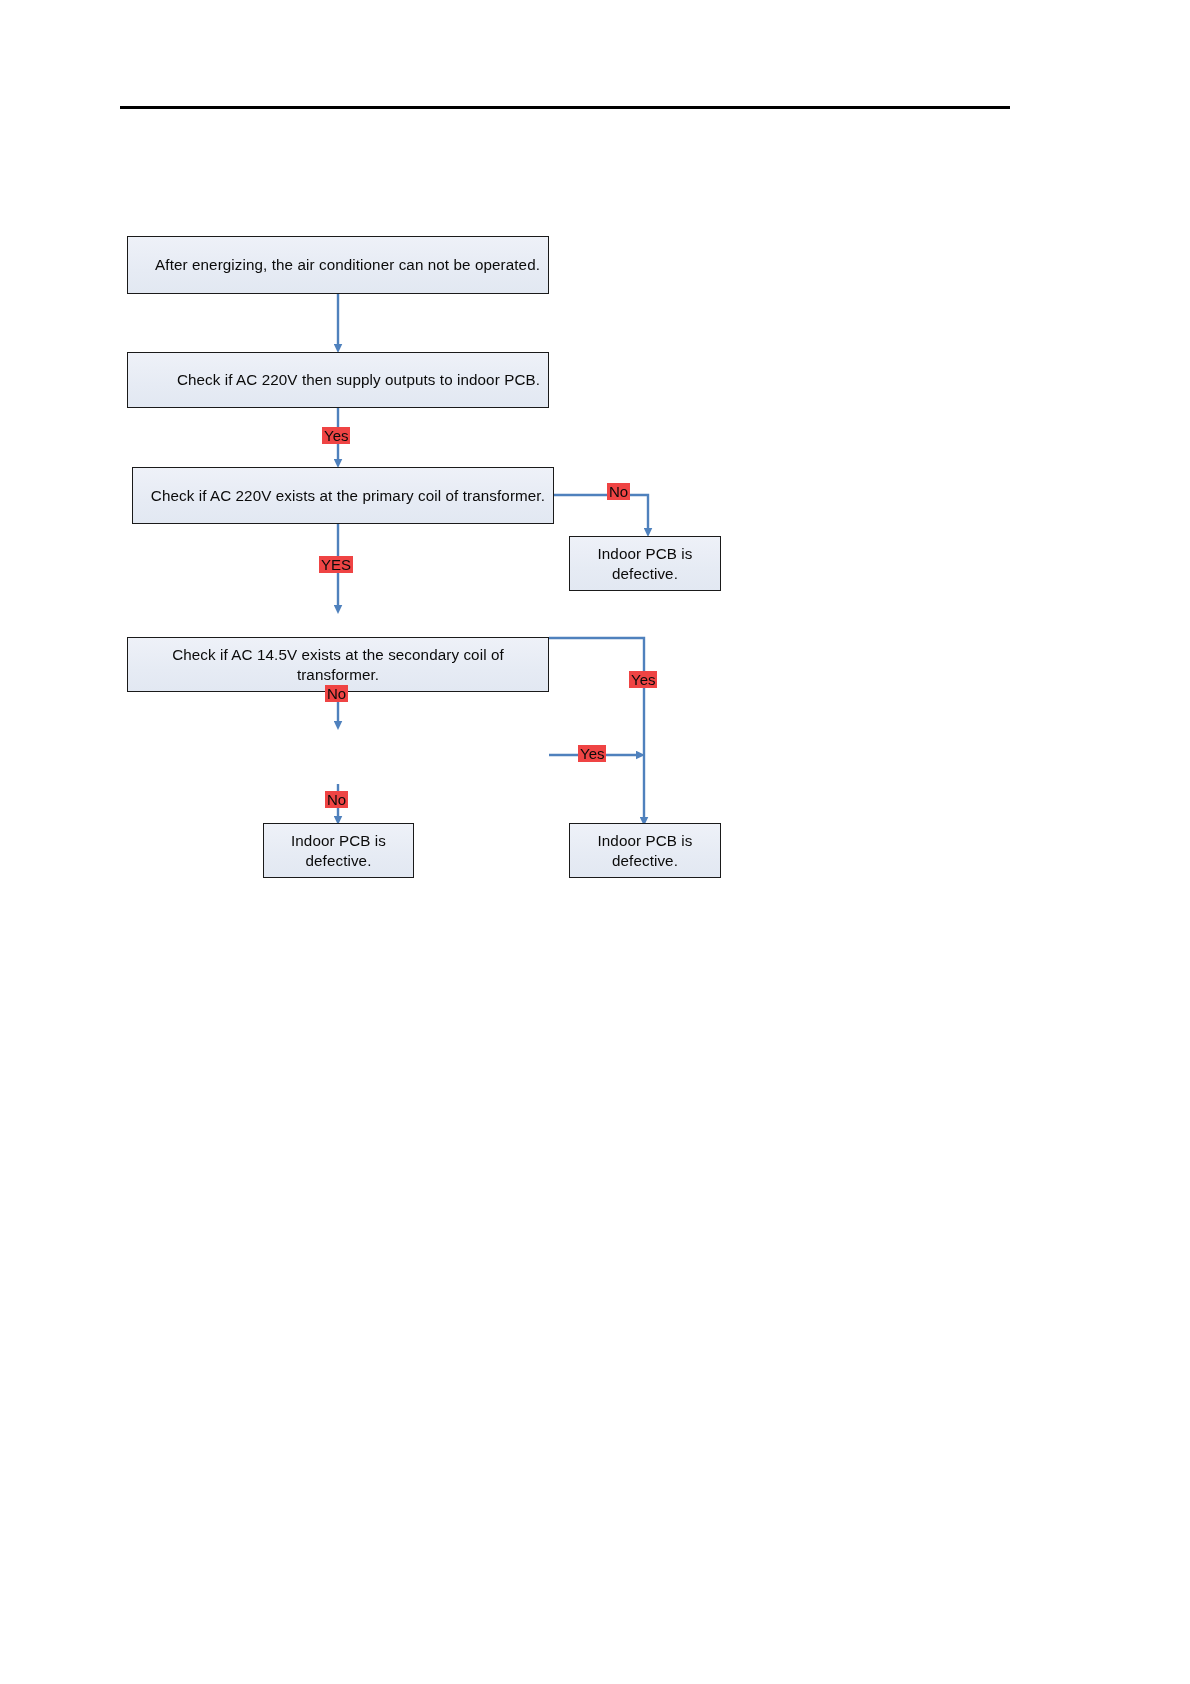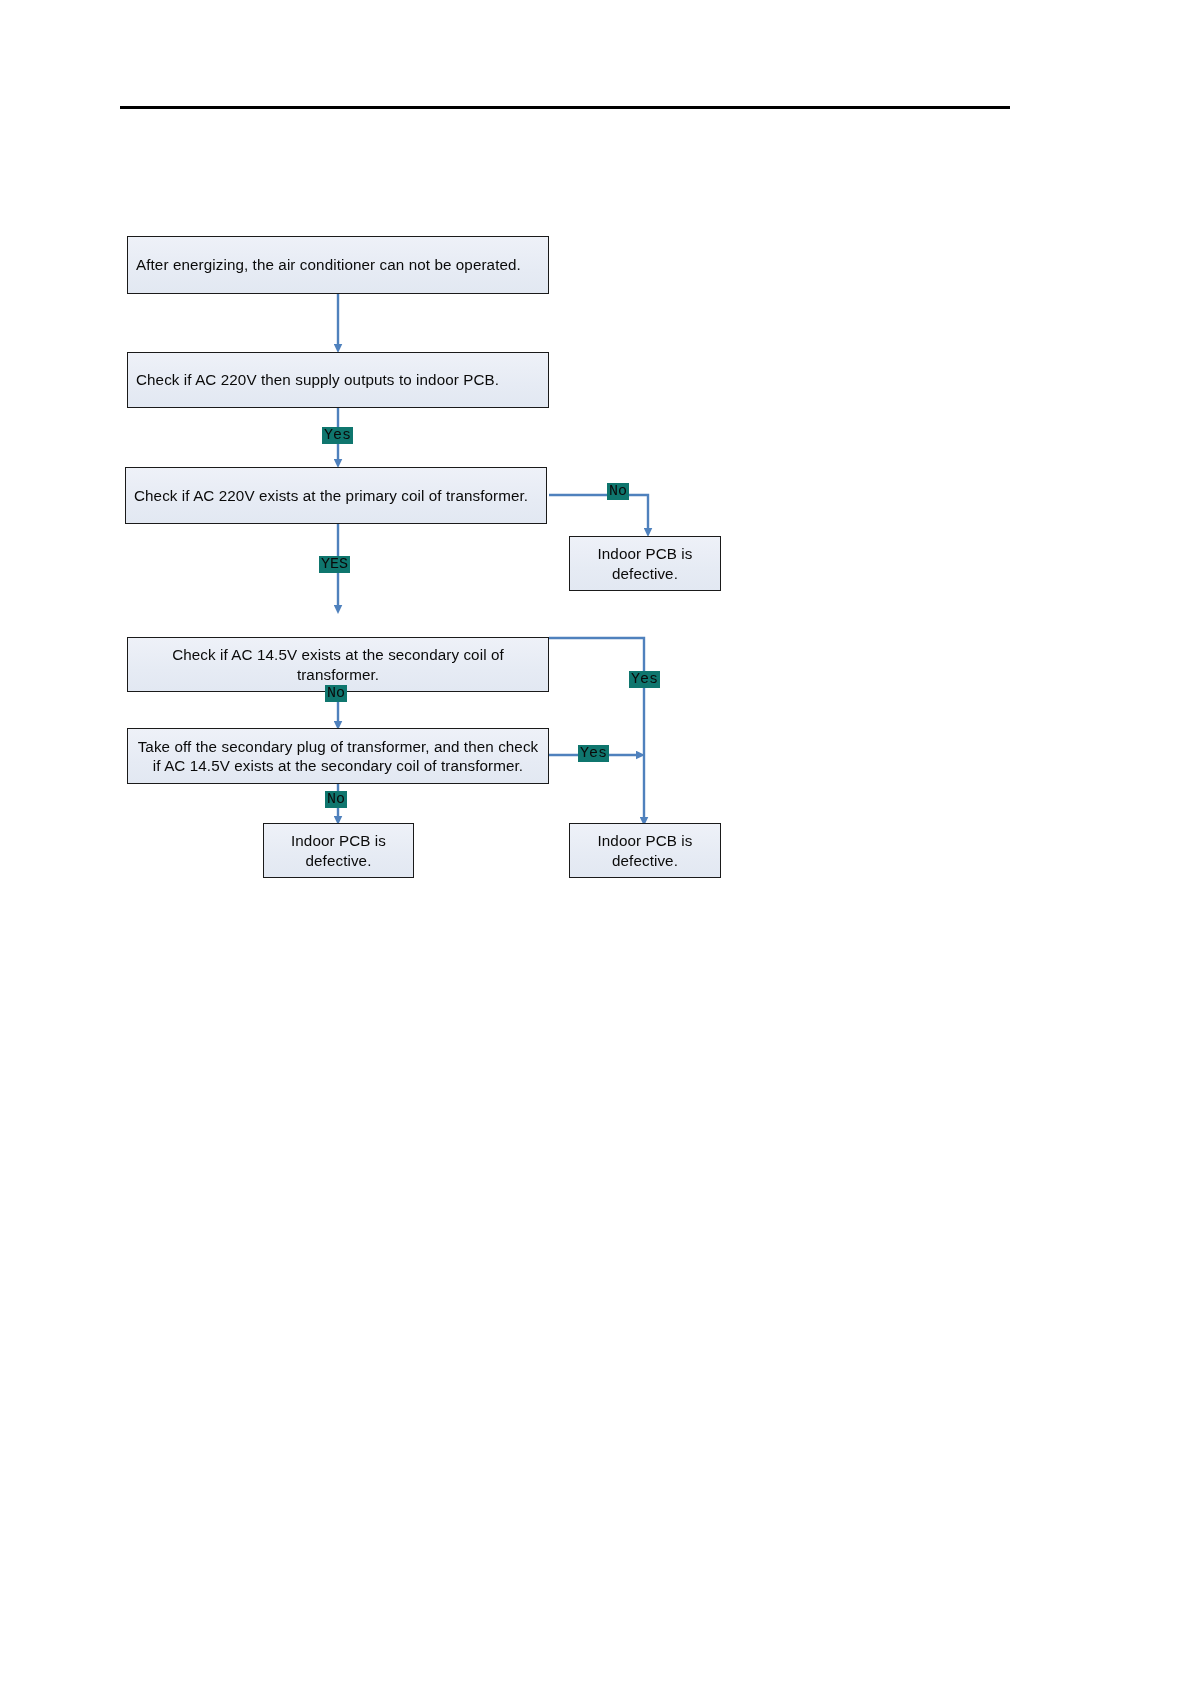--- a/index.html
+++ b/index.html
@@ -34,40 +34,40 @@
     width: 1190px;
     height: 1684px;
   }
   .node {
     position: absolute;
     box-sizing: border-box;
     border: 1.4px solid #1a1a1a;
     background: linear-gradient(180deg, #eef1f8 0%, #e6ebf4 60%, #e2e8f2 100%);
     display: flex;
     align-items: center;
-    justify-content: flex-start;
+    justify-content: flex-end;
     text-align: center;
     font-size: 15.2px;
     line-height: 1.28;
     letter-spacing: 0.1px;
     color: #0a0a0a;
     padding: 2px 8px;
     font-family: "Liberation Sans", sans-serif;
   }
   .node span {
     display: block;
   }
   .edge-label {
     position: absolute;
     font-size: 15px;
     color: #0a0a0a;
-    background: #0f766e;
+    background: #ef4444;
     padding: 0 2px;
     white-space: nowrap;
-    font-family: Liberation Mono, monospace;
+    font-family: Liberation Sans, sans-serif;
   }
 </style>
 </head>
 <body>
 
 <div id="page">
 
   <div class="header-rule"></div>
 
   <svg id="flow-svg" viewBox="0 0 1190 1684" xmlns="http://www.w3.org/2000/svg">
@@ -97,35 +97,32 @@
   </svg>
 
   <div class="node" style="left:127px; top:236px; width:422px; height:58px;">
     <span>After energizing, the air conditioner can not be operated.</span>
   </div>
 
   <div class="node" style="left:127px; top:352px; width:422px; height:56px;">
     <span>Check if AC 220V then supply outputs to indoor PCB.</span>
   </div>
 
-  <div class="node" style="left:125px; top:467px; width:422px; height:57px;">
+  <div class="node" style="left:132px; top:467px; width:422px; height:57px;">
     <span>Check if AC 220V exists at the primary coil of transformer.</span>
   </div>
 
   <div class="node" style="left:569px; top:536px; width:152px; height:55px;">
     <span>Indoor PCB is defective.</span>
   </div>
 
   <div class="node" style="left:127px; top:612px; width:422px; height:55px;margin-top:25px;">
     <span>Check if AC 14.5V exists at the secondary coil of transformer.</span>
   </div>
 
-  <div class="node" style="left:127px; top:728px; width:422px; height:56px;">
-    <span>Take off the secondary plug of transformer, and then check if AC 14.5V exists at the secondary coil of transformer.</span>
-  </div>
 
   <div class="node" style="left:263px; top:823px; width:151px; height:55px;">
     <span>Indoor PCB is defective.</span>
   </div>
 
   <div class="node" style="left:569px; top:823px; width:152px; height:55px;">
     <span>Indoor PCB is defective.</span>
   </div>
 
   <div class="edge-label" style="left:322px; top:427px;">Yes</div>

